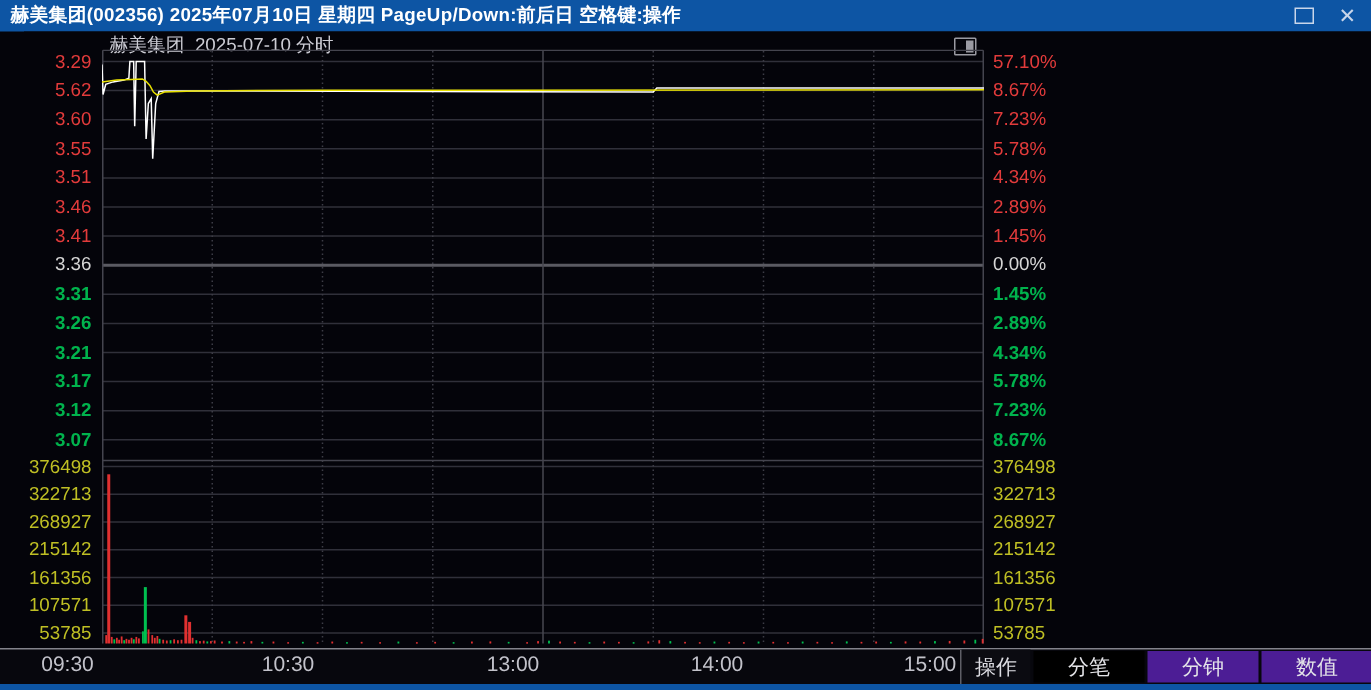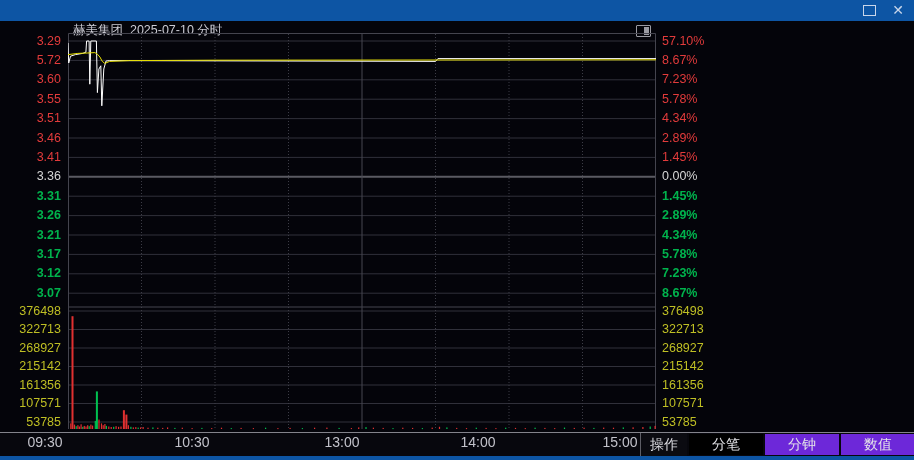--- a/index.html
+++ b/index.html
@@ -28,41 +28,42 @@
   
   .bottom-bar{position:absolute;left:0;top:432px;width:914px;height:24px;background:#07070d;
     border-top:1px solid #83838b;box-sizing:border-box;display:flex;align-items:stretch;color:#c4c4cc;}
   .time-axis{position:relative;width:640px;flex:0 0 640px;}
   .time-label{position:absolute;top:1px;transform:translateX(-50%);font-size:14px;color:#c2c2ca;}
   .action-cell{flex:0 0 46px;border-left:1px solid #5e5e66;display:flex;align-items:center;
     justify-content:center;font-size:14px;color:#dcdce2;background:#0b0b11;}
   .bb-btn{flex:0 0 74px;margin:1px 0 1px 2px;display:flex;align-items:center;justify-content:center;
     font-size:14px;color:#e4e4e8;cursor:default;}
   .bb-btn.active{background:#000000;}
-  .bb-btn.idle{background:#6d28d9;}
+  .bb-btn.idle{background:#4c1d95;}
   .bottom-strip{position:absolute;left:0;top:456px;width:914px;height:4px;background:#0d55a4;}
 </style>
 </head>
 <body>
 
 <div class="titlebar">
+  <span class="t-text">赫美集团(002356) 2025年07月10日 星期四 PageUp/Down:前后日 空格键:操作</span>
   <span class="win-controls">
     <span class="max-box"></span>
     <span class="close-x">✕</span>
   </span>
 </div>
 
 <div class="chart-region">
   <div class="chart-title">赫美集团  2025-07-10 分时</div>
   <div class="panel-icon">
       <div class="fill"></div>
     </div>
   <div class="col-left" id="axL">
       <div class="ax up" style="top: 12.5px;">3.29</div>
-      <div class="ax up" style="top: 31.9px;">5.72</div>
+      <div class="ax up" style="top: 31.9px;">5.62</div>
       <div class="ax up" style="top: 51.3px;">3.60</div>
       <div class="ax up" style="top: 70.7px;">3.55</div>
       <div class="ax up" style="top: 90.1px;">3.51</div>
       <div class="ax up" style="top: 109.5px;">3.46</div>
       <div class="ax up" style="top: 128.9px;">3.41</div>
       <div class="ax flat" style="top: 148.3px;">3.36</div>
       <div class="ax down" style="top: 167.7px;">3.31</div>
       <div class="ax down" style="top: 187.1px;">3.26</div>
       <div class="ax down" style="top: 206.5px;">3.21</div>
       <div class="ax down" style="top: 225.9px;">3.17</div>

